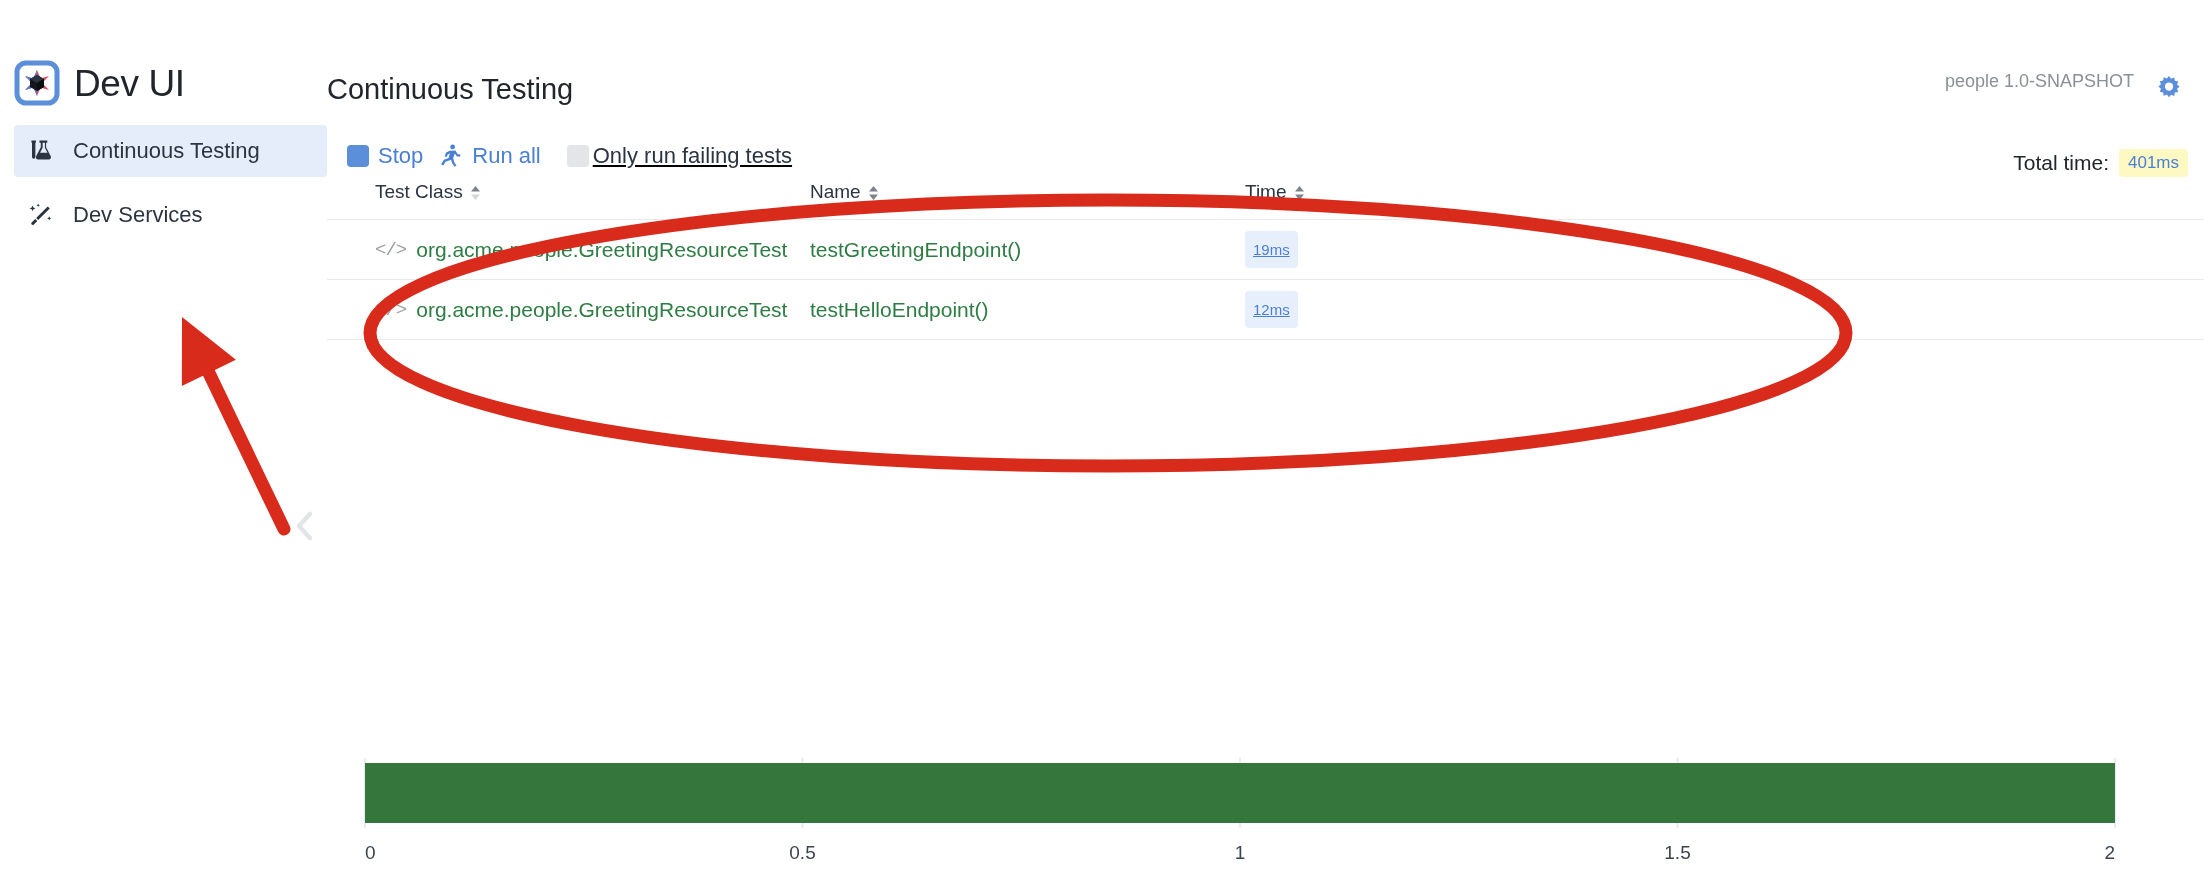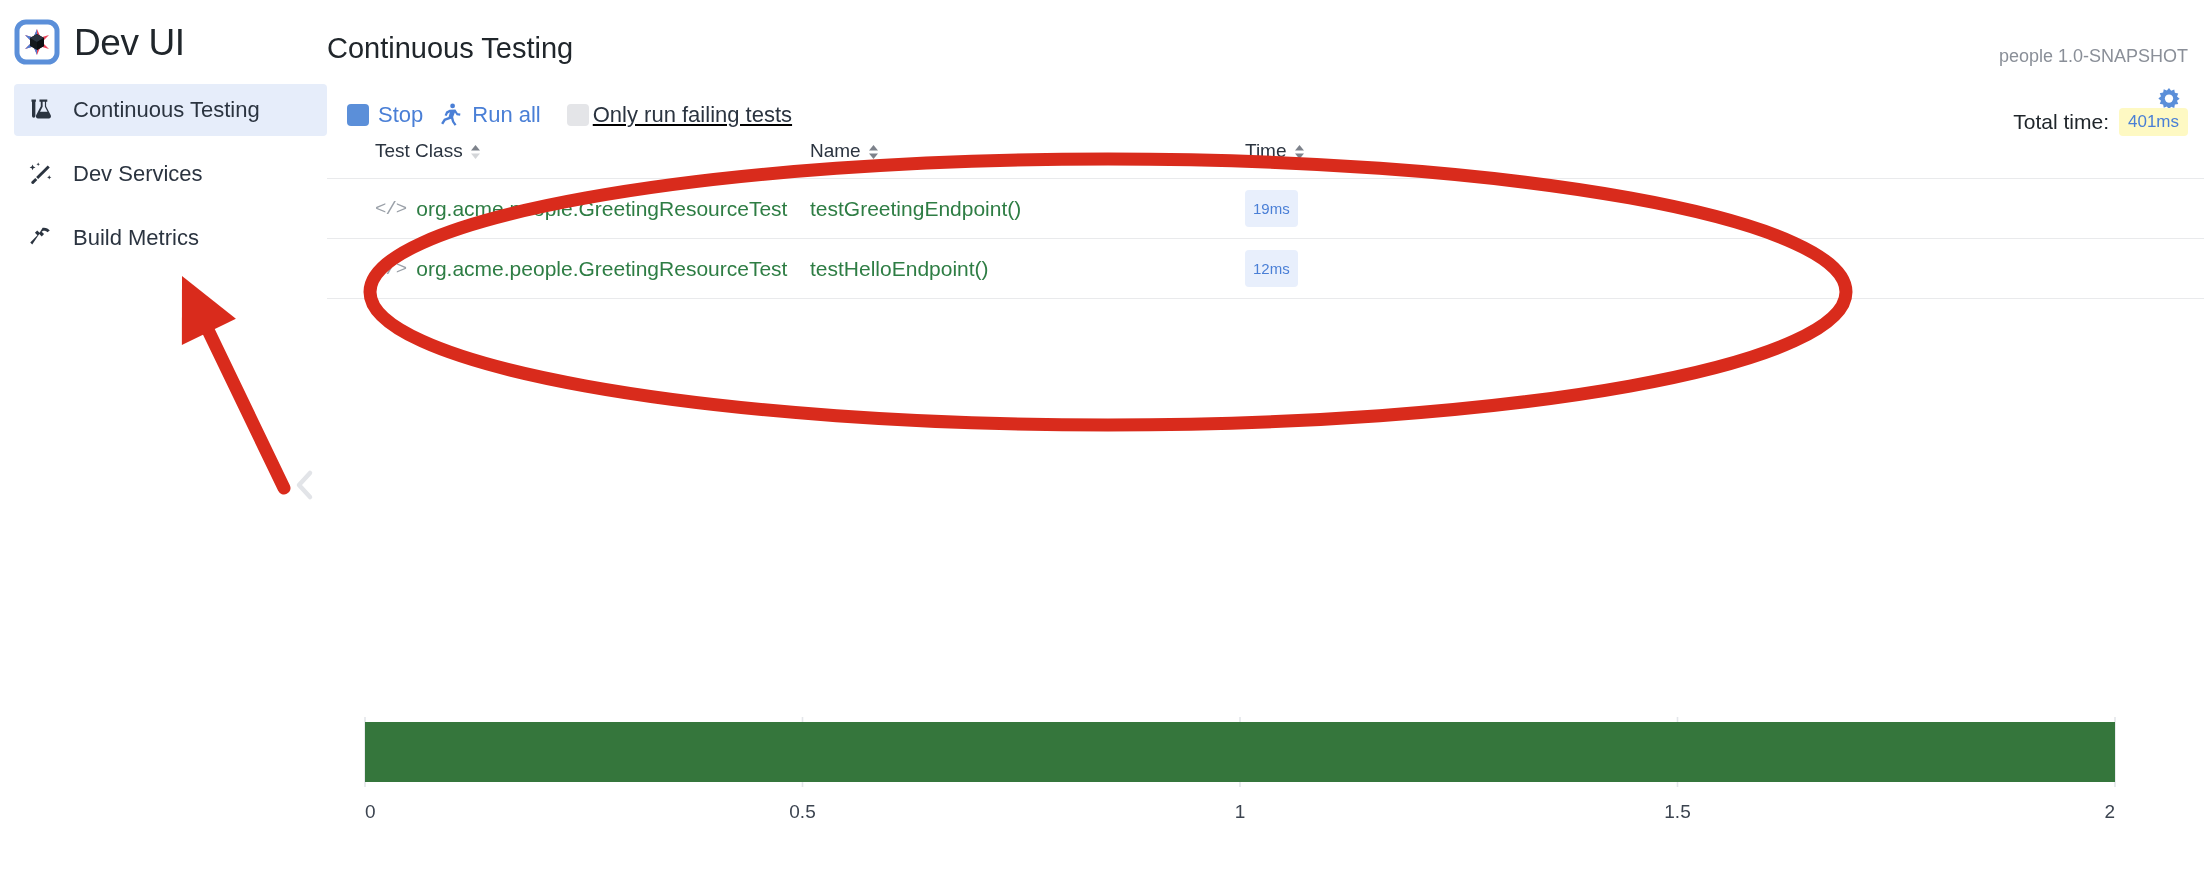--- a/index.html
+++ b/index.html
@@ -8,21 +8,21 @@
   }
   body {
     width: 2204px; height: 872px;
     font-family: "Liberation Sans", sans-serif;
     -webkit-font-smoothing: antialiased;
     overflow: hidden;
     position: relative;
   }
 
   
-  #app { position: relative; width: 2204px; height: 812px; }
+  #app { position: relative; width: 2204px; height: 812px; margin-top: 41px; }
 
   
   #sidebar {
     position: absolute; left: 0; top: 0;
     width: 327px; height: 872px;
     background: #ffffff;
     border-right: 1px solid #ffffff;
   }
   .brand {
     display: flex; align-items: center;
@@ -84,24 +84,23 @@
   }
   .page-title {
     position: absolute;
     left: 0px; top: 32px;
     font-size: 29px;
     color: #20262b;
     white-space: nowrap;
   }
   .topbar-right {
     position: absolute;
-    right: 16px; top: 46px;
-    display: flex; align-items: flex-end;
+    right: 16px; top: 30px;
+    display: flex; align-items: flex-start;
     gap: 16px;
-    flex-direction: column;
   }
   .app-version {
     font-size: 18px;
     color: #8a8f98;
     white-space: nowrap;
   }
   .back-btn {
     background: #f4f5f7;
     color: #4a7fd6;
     border: none;
@@ -216,20 +215,21 @@
     font-family: "Liberation Mono", monospace;
     letter-spacing: -1px;
   }
   .row-time-badge {
     display: inline-block;
     background: #e8effc;
     color: #4a7fd6;
     font-size: 15px;
     border-radius: 4px;
     padding: 10px 8px;
+    text-decoration: underline;
   }
 
   
   .chart-area {
     position: absolute;
     left: 0; top: 710px;
     width: 1877px; height: 120px;
   }
   .chart-svg { display: block; }
 
@@ -283,28 +283,20 @@
             <path d="M18.2 4.1l1.9 1.9L9.4 16.7 7.5 14.8z"></path>
             <path d="M6.7 15.6l1.9 1.9-3.4 3.4a1.35 1.35 0 0 1-1.9-1.9z"></path>
             <path d="M4.2 3.2l.8 1.9 1.9.8-1.9.8-.8 1.9-.8-1.9L1.5 5.9l1.9-.8z"></path>
             <path d="M19.6 13.1l.6 1.4 1.4.6-1.4.6-.6 1.4-.6-1.4-1.4-.6 1.4-.6z"></path>
             <path d="M9.4 1.4l.5 1.1 1.1.5-1.1.5-.5 1.1-.5-1.1L7.8 3l1.1-.5z"></path>
           </svg>
         </span>
         <span class="nav-label">Dev Services</span>
       </div>
 
-      <div class="nav-item">
-        <span class="nav-icon">
-          <svg viewBox="0 0 24 24" width="26" height="26" fill="currentColor" aria-hidden="true">
-            <path d="M13.5 2.6c2.6-.5 5.3.6 6.6 2.5l-2.2 1.5c-.9-1.1-2.4-1.6-3.9-1.3l-1.4.9 2.2 2.2-2.1 2.1-2.3-2.3L3.9 18l-1.8-1.8 6.6-6.7-2.3-2.3L8.5 5l2.2 2.2z"></path>
-          </svg>
-        </span>
-        <span class="nav-label">Build Metrics</span>
-      </div>
     </div>
 
     <span class="collapse-chevron">
       <svg viewBox="0 0 34 46" width="34" height="46" fill="none" stroke="currentColor" stroke-width="4.5" stroke-linecap="round" stroke-linejoin="round" aria-hidden="true">
         <polyline points="22,11 11,23 22,35"></polyline>
       </svg>
     </span>
   </div>
 
   <div id="content">

